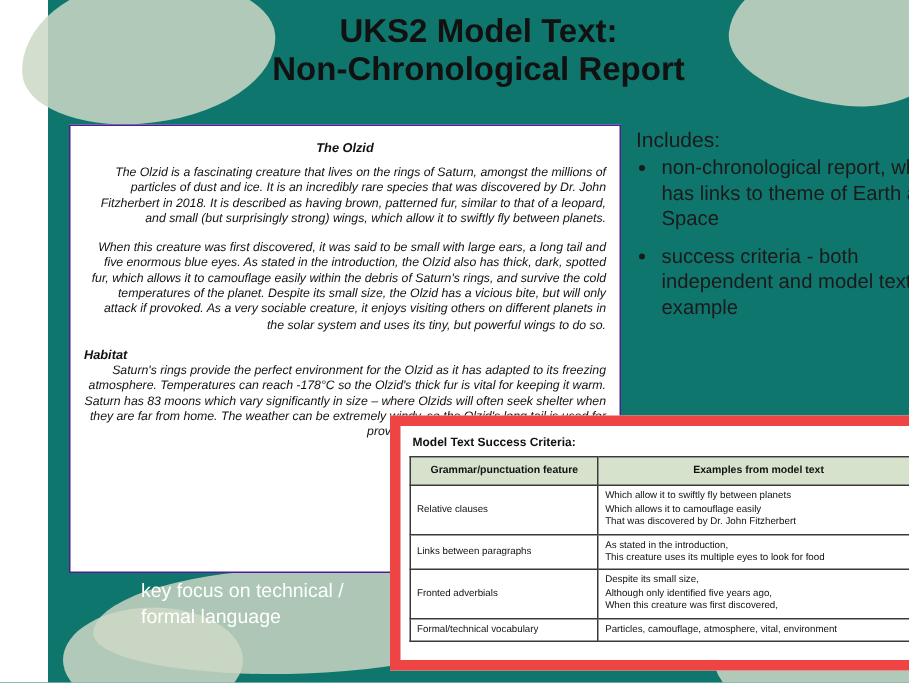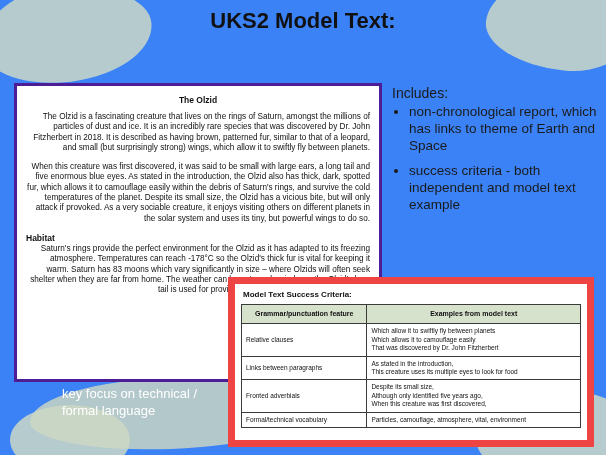--- a/index.html
+++ b/index.html
@@ -10,21 +10,22 @@
     width: 606px;
     height: 455px;
     background: #ffffff;
     font-family: "Liberation Sans", sans-serif;
     overflow: hidden;
     position: relative;
   }
   .page {
     position: absolute;
     inset: 0;
-    background: #3b82f6;
+    background: #0f766e;
+    margin-left: 32px;
   }
   
   .brush {
     position: absolute;
     background: #cdd8c6;
     opacity: 0.85;
   }
   .brush-tl {
     left: -18px;
     top: -14px;
@@ -82,25 +83,26 @@
   }
 
   
   .model-panel {
     position: absolute;
     left: 14px;
     top: 83px;
     width: 368px;
     height: 299px;
     background: #ffffff;
-    border: 3px solid #4c1d95;
+    border: 1px solid #4c1d95;
     box-sizing: border-box;
     padding: 6px 9px 0 9px;
     overflow: hidden;
     z-index: 6;
+    font-style: italic;
   }
   .model-title {
     text-align: center;
     font-weight: bold;
     font-size: 8.5px;
     margin: 3px 0 7px 0;
     color: #111;
   }
   .sec-head {
     font-weight: bold;
@@ -204,20 +206,21 @@
 <div class="page">
 
   <div class="brush brush-tl"></div>
   <div class="brush brush-tr"></div>
   <div class="brush brush-bl"></div>
   <div class="brush brush-bl2"></div>
   <div class="brush brush-br"></div>
 
   <div class="title">
     <div>UKS2 Model Text:</div>
+    <div>Non-Chronological Report</div>
   </div>
 
   <div class="model-panel">
     <div class="model-title">The Olzid</div>
 
     <div class="sec-body">The Olzid is a fascinating creature that lives on the rings of Saturn, amongst the millions of particles of dust and ice. It is an incredibly rare species that was discovered by Dr. John Fitzherbert in 2018. It is described as having brown, patterned fur, similar to that of a leopard, and small (but surprisingly strong) wings, which allow it to swiftly fly between planets.</div>
 
     <div class="sec-body">When this creature was first discovered, it was said to be small with large ears, a long tail and five enormous blue eyes. As stated in the introduction, the Olzid also has thick, dark, spotted fur, which allows it to camouflage easily within the debris of Saturn's rings, and survive the cold temperatures of the planet. Despite its small size, the Olzid has a vicious bite, but will only attack if provoked. As a very sociable creature, it enjoys visiting others on different planets in the solar system and uses its tiny, but powerful wings to do so.</div>
 
     <div class="sec-head">Habitat</div>

